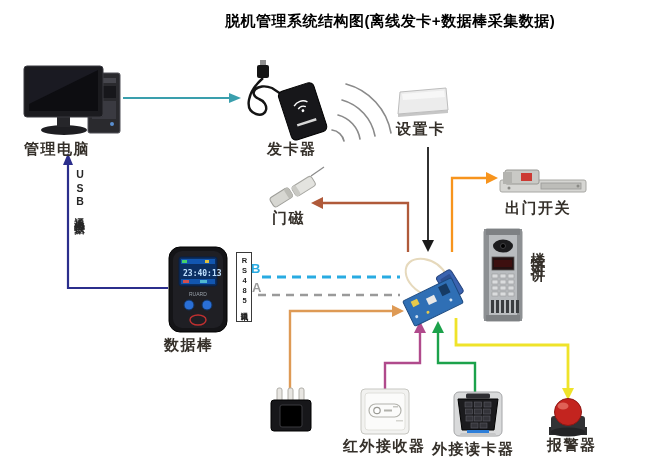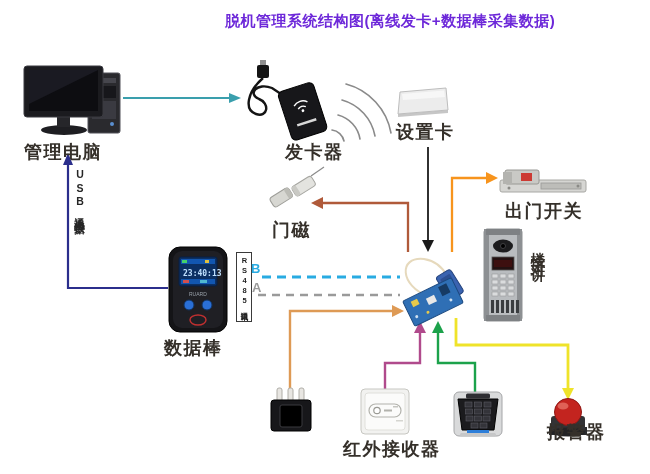--- a/index.html
+++ b/index.html
@@ -1,22 +1,22 @@
 <!DOCTYPE html>
 <html><head>
 <meta charset="utf-8">
 <style>
   html,body{margin:0;padding:0;}
   body{width:650px;height:474px;position:relative;background:#ffffff;overflow:hidden;
        font-family:"Liberation Sans","DejaVu Sans",sans-serif;}
   #canvas{position:absolute;left:0;top:0;width:650px;height:474px;}
   svg.layer{position:absolute;left:0;top:0;}
   .ttl{position:absolute;left:140px;top:12px;width:500px;text-align:center;
-       font-size:15px;font-weight:bold;color:#6d28d9;letter-spacing:.5px;white-space:nowrap;}
-  .lbl{position:absolute;font-size:18px;font-weight:bold;color:#35302a;
+       font-size:15px;font-weight:bold;color:#000000;letter-spacing:.5px;white-space:nowrap;}
+  .lbl{position:absolute;font-size:15px;font-weight:bold;color:#35302a;
        letter-spacing:1.5px;white-space:nowrap;}
   .vlbl{writing-mode:vertical-rl;text-orientation:upright;}
   .lbl-usb{left:73px;top:168px;height:120px;font-size:10.5px;letter-spacing:1.5px;color:#262626;}
   .lbl-intercom{left:528px;top:240px;height:92px;font-size:14.5px;letter-spacing:5px;}
   .rs485-box{position:absolute;left:236px;top:252px;height:62px;background:#ffffff;
        border:1px solid #3a3a3a;padding:3px 2px;writing-mode:vertical-rl;text-orientation:upright;
        font-size:7.5px;font-weight:bold;color:#222;letter-spacing:1px;}
   .lbl-b{left:251px;top:261px;color:#29ABE2;font-size:13px;}
   .lbl-a{left:252px;top:280px;color:#9a9a9a;font-size:13px;}
 </style>
@@ -249,25 +249,26 @@
       <rect x="549" y="427" width="7" height="8" fill="#2a2a2c"></rect>
       <rect x="580" y="427" width="7" height="8" fill="#2a2a2c"></rect>
       <rect x="551" y="416" width="34" height="16" rx="3" fill="#333336"></rect>
       <ellipse cx="568" cy="432" rx="17" ry="4.5" fill="#232325"></ellipse>
       <circle cx="568" cy="412" r="13.5" fill="#c3241f" stroke="#8f1714" stroke-width="1"></circle>
       <ellipse cx="563" cy="406" rx="5.5" ry="3.5" fill="#e8756a" opacity=".75"></ellipse>
     </g>
   </svg>
 
   <div class="lbl" style="left:24px;top:140px;">管理电脑</div>
-  <div class="lbl" style="left:285px;top:140px;font-family:Liberation Mono, monospace;">发卡器</div>
+  <div class="lbl" style="left:267px;top:140px;font-family:Liberation Mono, monospace;">发卡器</div>
   <div class="lbl" style="left:396px;top:120px;">设置卡</div>
-  <div class="lbl" style="left:272px;top:218px;">门磁</div>
+  <div class="lbl" style="left:272px;top:209px;">门磁</div>
   <div class="lbl" style="left:505px;top:199px;">出门开关</div>
   <div class="lbl vlbl lbl-intercom">楼宇对讲</div>
   <div class="lbl vlbl lbl-usb">USB通讯上传数据</div>
   <div class="lbl" style="left:164px;top:336px;">数据棒</div>
   <div class="rs485-box">RS485通讯口</div>
   <div class="lbl lbl-b">B</div>
   <div class="lbl lbl-a">A</div>
   <div class="lbl" style="left:343px;top:437px;">红外接收器</div>
-  <div class="lbl" style="left:547px;top:420px;">报警器</div>
+  <div class="lbl" style="left:432px;top:440px;">外接读卡器</div>
+  <div class="lbl" style="left:547px;top:436px;">报警器</div>
 </div>
 
 </body></html>

